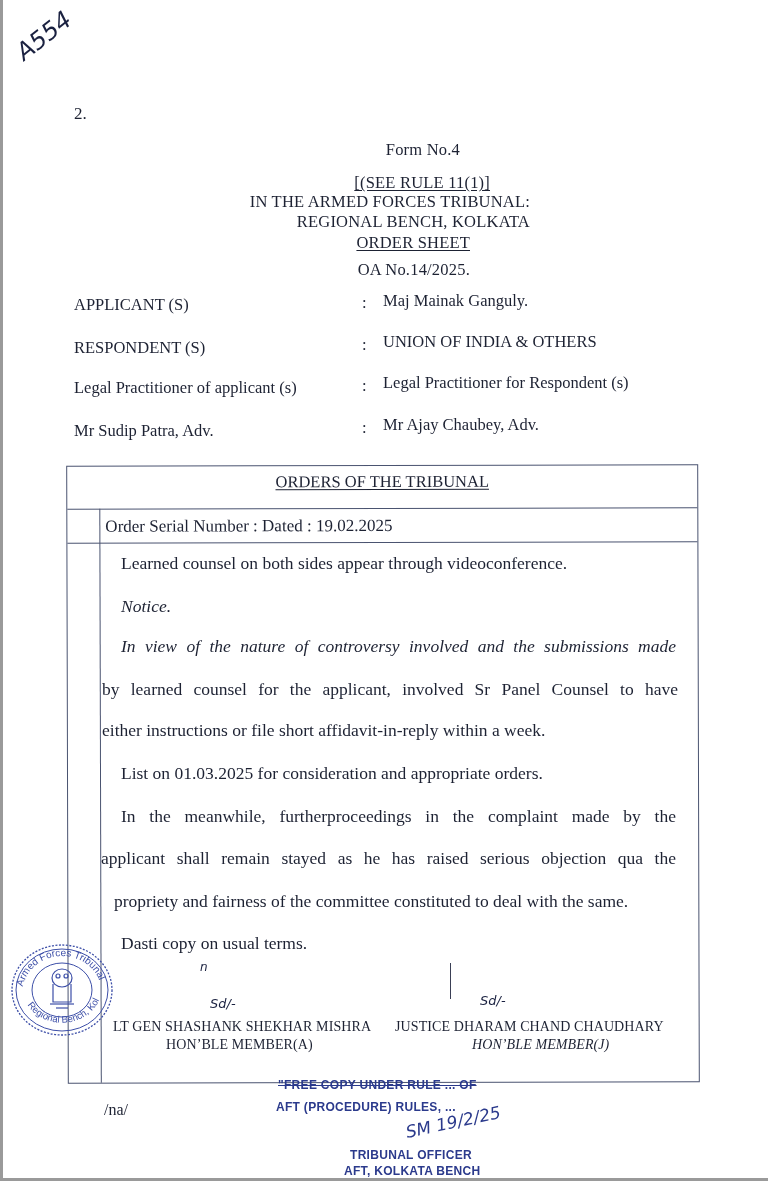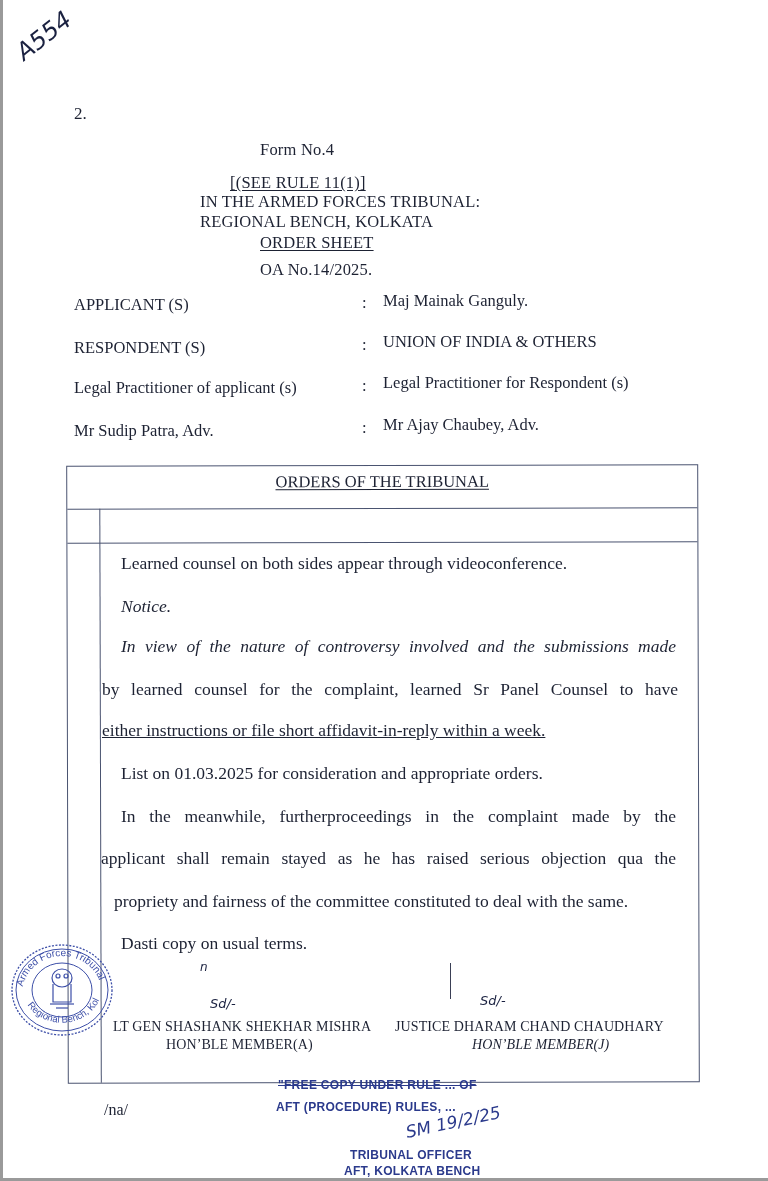--- a/index.html
+++ b/index.html
@@ -13,21 +13,21 @@
       position: absolute; left: 0; top: 0; width: 3px; height: 1181px; background: #9a9a9a;
     }
     .page-edge-bottom {
       position: absolute; left: 0; bottom: 0; width: 768px; height: 3px; background: #9a9a9a;
     }
     .abs { position: absolute; }
     .handwritten {
       font-family: "DejaVu Sans", sans-serif; color: #1a2140; font-style: italic;
     }
     .page-num { left: 74px; top: 104px; font-size: 17px; }
-    .center { text-align: left; }
+    .center { text-align: right; }
     .hdr { font-size: 16.5px; letter-spacing: 0.2px; }
     .u { text-decoration: underline; text-underline-offset: 2px; }
 
     .party-label { left: 74px; font-size: 16.5px; }
     .party-colon { left: 362px; font-size: 16.5px; }
     .party-value { left: 383px; font-size: 16.5px; }
 
     .orders-table {
       position: absolute; left: 67px; top: 465px; width: 632px; height: 618px;
       border: 1.5px solid #4a5370;
@@ -86,28 +86,29 @@
 </div>
 
 <div class="orders-table">
   <div class="tbl-line-h" style="left:0; right:0; top:42px;"></div>
   <div class="tbl-line-h" style="left:0; right:0; top:76px;"></div>
   <div class="tbl-line-v" style="left:32px; top:42px; bottom:0;"></div>
 
   <div class="abs" style="left:0; right:0; top:6px; text-align:center; font-size:16.5px;">
     <span class="u">ORDERS OF THE TRIBUNAL</span>
   </div>
+  <div class="abs" style="left:38px; top:50px; font-size:17px;">Order Serial Number :  Dated : 19.02.2025</div>
 </div>
 
 <div>
   <div class="abs body-text" style="left:121px; top:555px;">Learned counsel on both sides appear through videoconference.</div>
   <div class="abs body-text" style="left:121px; top:598px;font-style:italic;">Notice.</div>
   <div class="abs body-text justify" style="left:121px; width:555px; top:638px;font-style:italic;">In view of the nature of controversy involved and the submissions made</div>
-  <div class="abs body-text justify" style="left:102px; width:576px; top:681px;">by learned counsel for the complaint, learned Sr Panel Counsel to have</div>
-  <div class="abs body-text" style="left:102px; top:722px;text-decoration:underline;">either instructions or file short affidavit-in-reply within a week.</div>
+  <div class="abs body-text justify" style="left:102px; width:576px; top:681px;">by learned counsel for the applicant, involved Sr Panel Counsel to have</div>
+  <div class="abs body-text" style="left:102px; top:722px;">either instructions or file short affidavit-in-reply within a week.</div>
   <div class="abs body-text" style="left:121px; top:765px;">List on 01.03.2025 for consideration and appropriate orders.</div>
   <div class="abs body-text justify" style="left:121px; width:555px; top:808px;">In the meanwhile, furtherproceedings  in the complaint made by the</div>
   <div class="abs body-text justify" style="left:101px; width:575px; top:850px;">applicant shall remain stayed as he has raised serious objection qua the</div>
   <div class="abs body-text" style="left:101px; top:893px;padding-left:13px;">propriety and fairness of the committee constituted to deal with the same.</div>
   <div class="abs body-text" style="left:121px; top:935px;">Dasti copy on usual terms.</div>
 </div>
 
 <div class="abs handwritten" style="left:200px; top:960px; font-size:12px;">n</div>
 <div class="abs" style="left:450px; top:963px; width:1px; height:36px; background:#3a3f55;"></div>
 

